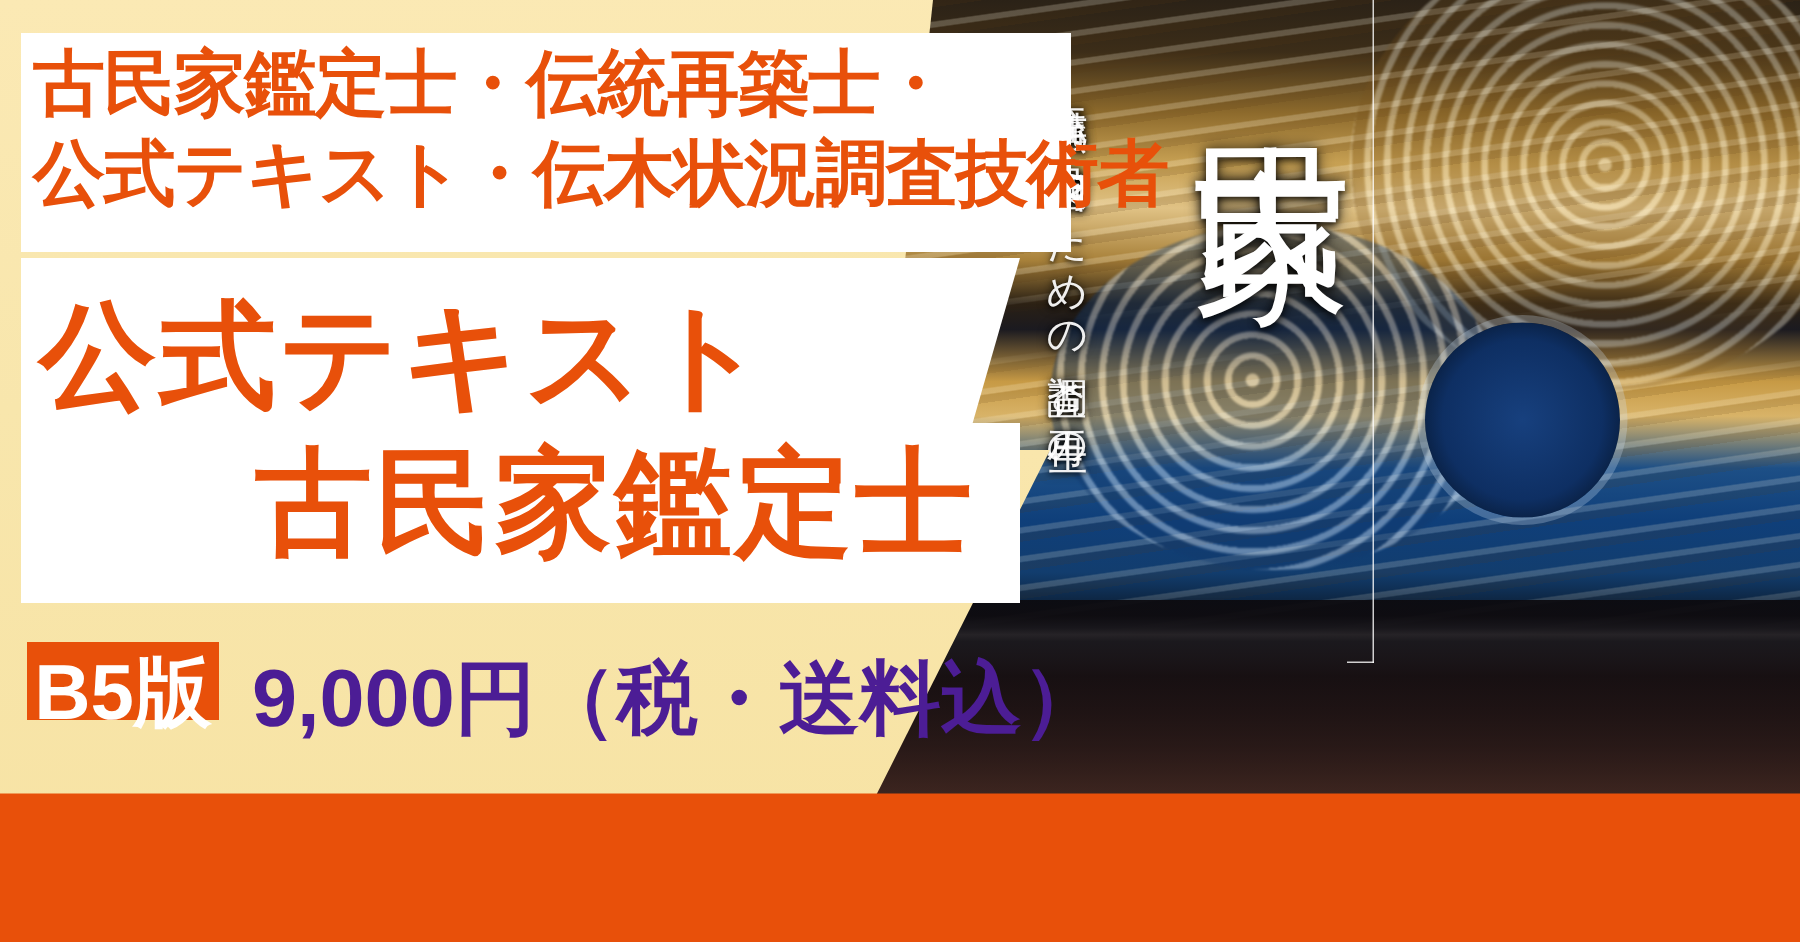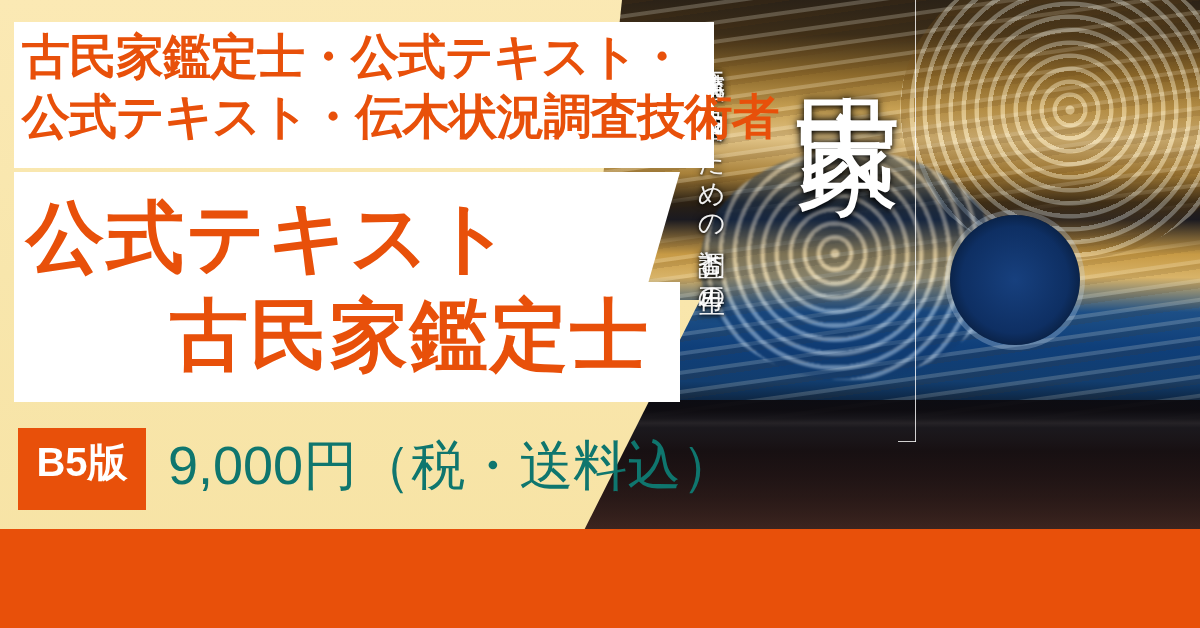--- a/index.html
+++ b/index.html
@@ -136,28 +136,28 @@
     font-family:"Liberation Sans","DejaVu Sans",sans-serif;
     font-weight:700;
   }
   .heading-1{left:22px;top:30px;font-size:48px;letter-spacing:-1px;line-height:1.12;}
   .heading-2{left:22px;top:90px;font-size:48px;letter-spacing:-1px;line-height:1.12;}
   .big-1{left:26px;top:186px;font-size:78px;letter-spacing:2px;}
   .big-2{left:170px;top:284px;font-size:78px;letter-spacing:2px;}
 
   
   .badge{
-    position:absolute;left:18px;top:428px;width:128px;height:82px;
+    position:absolute;left:18px;top:428px;width:128px;height:52px;
     background:#E8500A;color:#ffffff;
-    font-size:40px;font-weight:700;line-height:68px;text-align:center;
+    font-size:52px;font-weight:700;line-height:68px;text-align:center;
     letter-spacing:0px;
   }
   .price{
     position:absolute;left:168px;top:430px;
-    color:#0f766e;font-size:54px;font-weight:400;letter-spacing:0px;white-space:nowrap;
+    color:#4c1d95;font-size:54px;font-weight:700;letter-spacing:0px;white-space:nowrap;
     font-family:"Liberation Sans","DejaVu Sans",sans-serif;
   }
 
   
   .cta-bar{
     position:absolute;left:0;top:529px;width:1200px;height:99px;
     background:#E8500A;
   }
 </style>
 </head>
@@ -180,21 +180,21 @@
   <div class="cover-sub">伝統構法 古民家活用のための調査と再生の</div>
   <div class="cover-title">古民家</div>
 
   <div class="cream-wedge"></div>
   <div class="cream-wedge2"></div>
 
   <div class="panel panel-1"></div>
   <div class="panel panel-3"></div>
   <div class="panel panel-2"></div>
 
-  <div class="txt-line heading-1">古民家鑑定士・公式テキスト・</div>
+  <div class="txt-line heading-1">古民家鑑定士・伝統再築士・</div>
   <div class="txt-line heading-2">公式テキスト・伝木状況調査技術者</div>
 
   <div class="txt-line big-1">公式テキスト</div>
   <div class="txt-line big-2">古民家鑑定士</div>
 
   <div class="badge">B5版</div>
   <div class="price">9,000円（税・送料込）</div>
 
   <div class="cta-bar">
     

